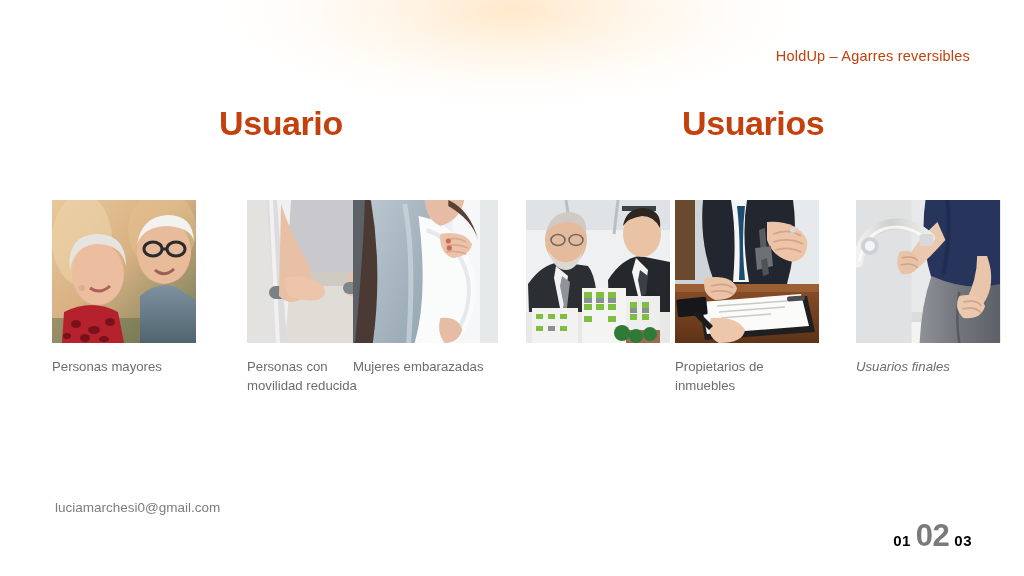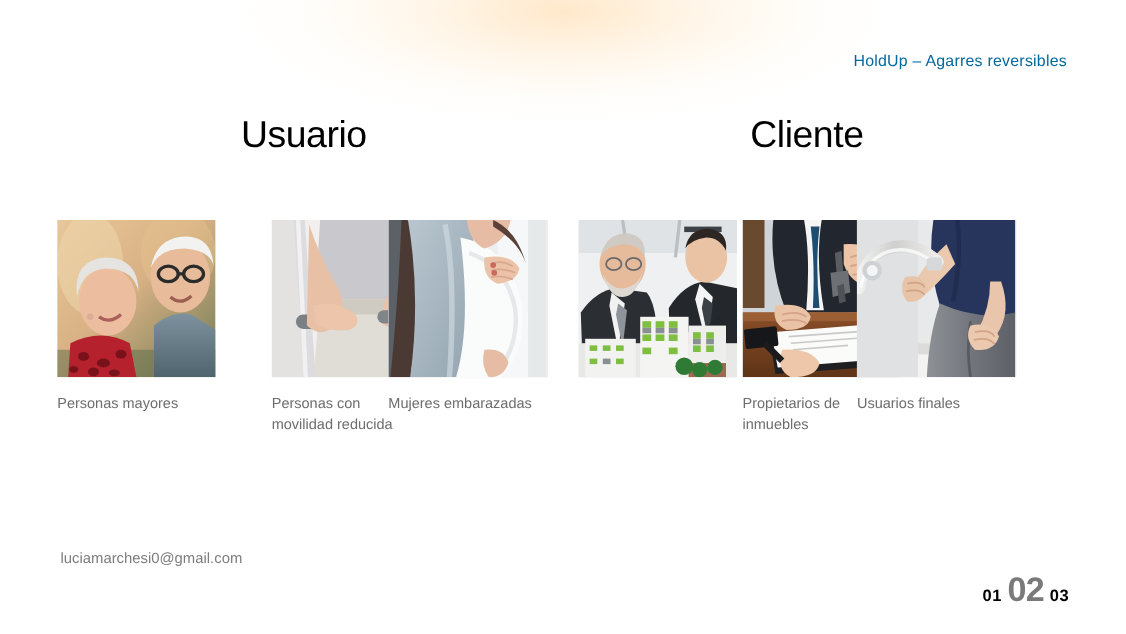--- a/index.html
+++ b/index.html
@@ -20,49 +20,49 @@
         rgba(255,214,160,0.55) 0%,
         rgba(255,228,190,0.34) 32%,
         rgba(255,241,222,0.16) 58%,
         rgba(255,255,255,0) 78%);
     pointer-events:none;
   }
 
   
   .slide-header{
     position:absolute; top:48px; right:54px;
-    font-size:14.5px; color:#0369a1; letter-spacing:.2px;
+    font-size:14.5px; color:#c2410c; letter-spacing:.2px;
     white-space:nowrap;
   }
 
   
   .titles{ position:absolute; top:104px; left:0; width:1024px; height:44px; }
   .sec-title{
     position:absolute; top:0;
-    font-size:34px; font-weight:normal; color:#000000;
+    font-size:34px; font-weight:bold; color:#c2410c;
     letter-spacing:-0.4px; white-space:nowrap;
   }
   .sec-title.t0{ left:219px; }
   .sec-title.t1{ left:682px; }
 
   
   .cards{ position:absolute; top:200px; left:0; width:1024px; }
   .card{ position:absolute; top:0; width:144px; }
   .card .thumb{
     width:144px; height:143px;
     background:#e9e9e9; overflow:hidden; position:relative;
   }
   .card .thumb svg{ display:block; width:144px; height:143px; }
   .card .cap{
     margin-top:15px;
     font-size:13.2px; line-height:18.8px; color:#6d6d6d;
     white-space:pre-line;
   }
   .c0{ left:52px; } .c1{ left:207px;margin-left:40px; } .c2{ left:353px; }
-  .c3{ left:526px; } .c4{ left:675px; } .c5{ left:779px; }
+  .c3{ left:526px; } .c4{ left:675px; } .c5{ left:856px;font-style:italic; }
   .c2 .thumb{ width:145px; } .c2{ width:165px; }
   .c5 .thumb{ width:145px; }
 
   
   .email{
     position:absolute; left:55px; top:500px;
     font-size:13.5px; color:#7d7d7d;
   }
   .pager{
     position:absolute; right:52px; bottom:22px;
@@ -73,21 +73,21 @@
 </style>
 </head>
 <body>
 
 <div class="top-glow"></div>
 
 <div class="slide-header">HoldUp – Agarres reversibles</div>
 
 <div class="titles">
   <div class="sec-title t0">Usuario</div>
-  <div class="sec-title t1">Cliente</div>
+  <div class="sec-title t1">Usuarios</div>
 </div>
 
 <div class="cards">
 
   <div class="card c0">
     <div class="thumb">
       <svg viewBox="0 0 144 143" preserveAspectRatio="none" aria-hidden="true">
         <defs>
           <linearGradient id="g0bg" x1="0" y1="0" x2="1" y2="1">
             <stop offset="0" stop-color="#e8c79a"></stop>

